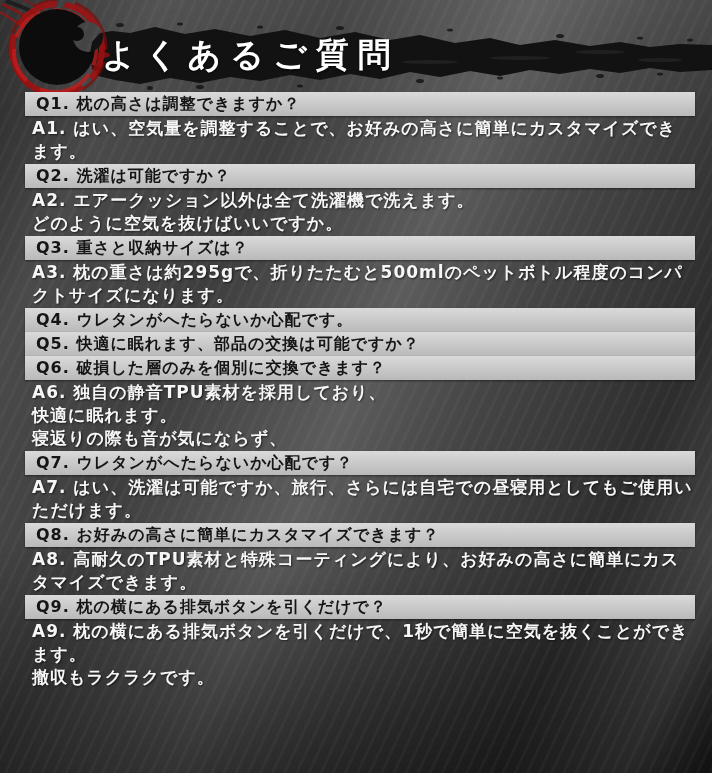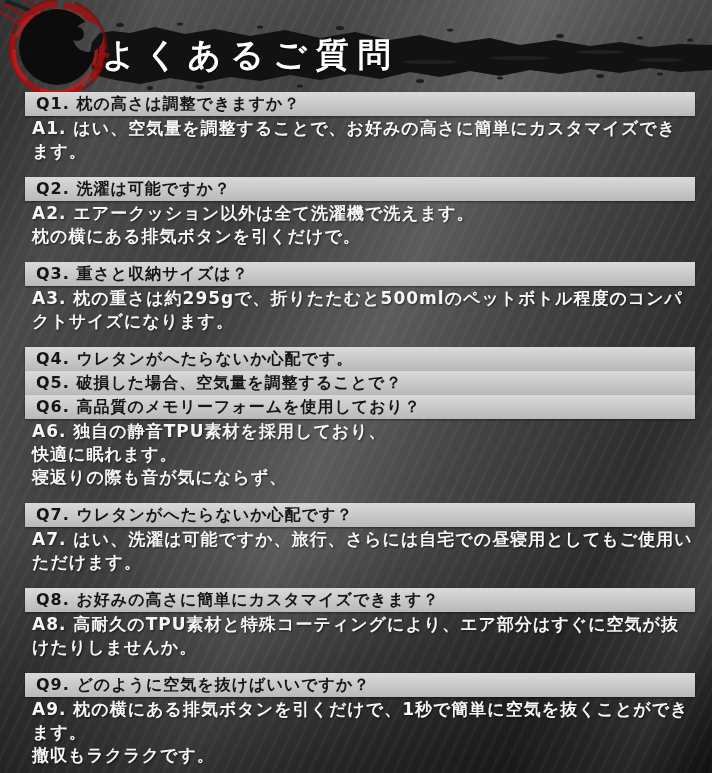--- a/index.html
+++ b/index.html
@@ -50,21 +50,21 @@
     box-sizing: border-box;
     background: linear-gradient(180deg, #dadada 0%, #c6c6c6 60%, #b9b9b9 100%);
     color: #151515;
     font-size: 16px;
     font-weight: bold;
     line-height: 22px;
     padding: 1px 8px 1px 11px;
     box-shadow: 0 1px 2px rgba(0,0,0,0.45);
     letter-spacing: 1px;
   }
-  .a-block { padding: 1px 2px 14px 7px; }
+  .a-block { padding: 1px 2px 1px 7px; }
   .a-line {
     color: #f6f6f6;
     font-size: 17px;
     font-weight: bold;
     line-height: 23px;
     letter-spacing: 1px;
     text-shadow: 1px 1px 2px rgba(0,0,0,0.6);
   }
 </style>
 </head>
@@ -135,64 +135,64 @@
       <div class="q-bar">Q1. 枕の高さは調整できますか？</div>
       <div class="a-block">
           <div class="a-line">A1. はい、空気量を調整することで、お好みの高さに簡単にカスタマイズできます。</div>
         </div>
     </div>
 
     <div class="faq-item">
       <div class="q-bar">Q2. 洗濯は可能ですか？</div>
       <div class="a-block">
           <div class="a-line">A2. エアークッション以外は全て洗濯機で洗えます。</div>
-          <div class="a-line">枕の横にある排気ボタンを引くだけで。</div>
+          <div class="a-line">どのように空気を抜けばいいですか。</div>
         </div>
     </div>
 
     <div class="faq-item">
       <div class="q-bar">Q3. 重さと収納サイズは？</div>
       <div class="a-block">
           <div class="a-line">A3. 枕の重さは約295gで、折りたたむと500mlのペットボトル程度のコンパクトサイズになります。</div>
         </div>
     </div>
 
     <div class="faq-item">
       <div class="q-bar">Q4. ウレタンがへたらないか心配です。</div>
     </div>
 
     <div class="faq-item">
-      <div class="q-bar">Q5. 破損した場合、空気量を調整することで？</div>
+      <div class="q-bar">Q5. 快適に眠れます、部品の交換は可能ですか？</div>
     </div>
 
     <div class="faq-item">
-      <div class="q-bar">Q6. 高品質のメモリーフォームを使用しており？</div>
+      <div class="q-bar">Q6. 破損した層のみを個別に交換できます？</div>
       <div class="a-block">
           <div class="a-line">A6. 独自の静音TPU素材を採用しており、</div>
           <div class="a-line">快適に眠れます。</div>
           <div class="a-line">寝返りの際も音が気にならず、</div>
         </div>
     </div>
 
     <div class="faq-item">
       <div class="q-bar">Q7. ウレタンがへたらないか心配です？</div>
       <div class="a-block">
           <div class="a-line">A7. はい、洗濯は可能ですか、旅行、さらには自宅での昼寝用としてもご使用いただけます。</div>
         </div>
     </div>
 
     <div class="faq-item">
       <div class="q-bar">Q8. お好みの高さに簡単にカスタマイズできます？</div>
       <div class="a-block">
-          <div class="a-line">A8. 高耐久のTPU素材と特殊コーティングにより、エア部分はすぐに空気が抜けたりしませんか。</div>
+          <div class="a-line">A8. 高耐久のTPU素材と特殊コーティングにより、お好みの高さに簡単にカスタマイズできます。</div>
         </div>
     </div>
 
     <div class="faq-item">
-      <div class="q-bar">Q9. どのように空気を抜けばいいですか？</div>
+      <div class="q-bar">Q9. 枕の横にある排気ボタンを引くだけで？</div>
       <div class="a-block">
           <div class="a-line">A9. 枕の横にある排気ボタンを引くだけで、1秒で簡単に空気を抜くことができます。</div>
           <div class="a-line">撤収もラクラクです。</div>
         </div>
     </div>
   </div>
 
 </div>
 
 </body></html>

